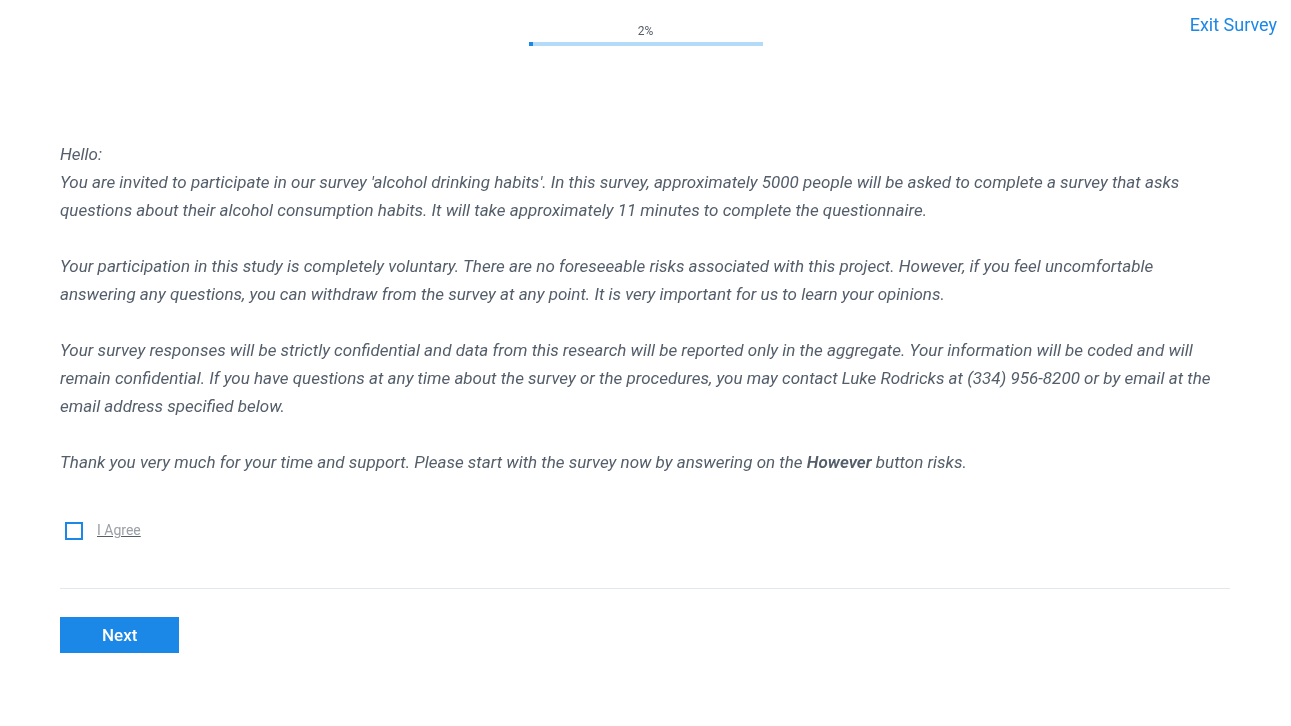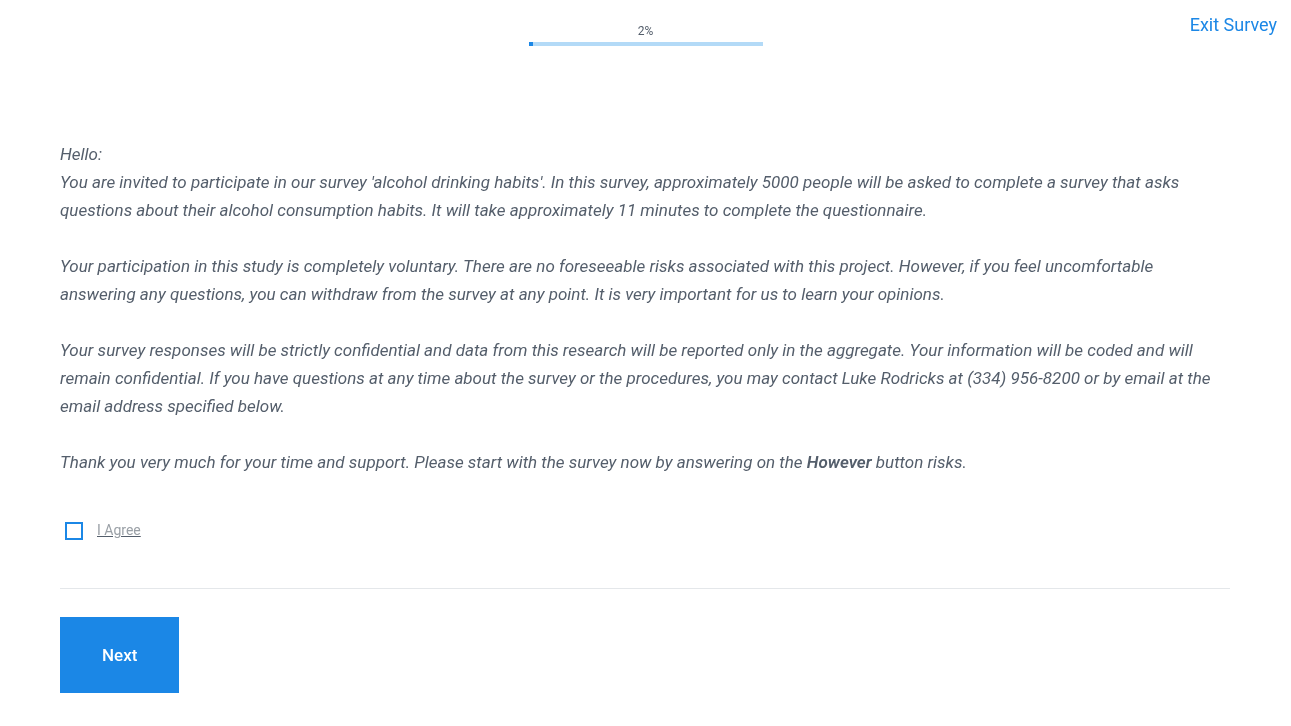--- a/index.html
+++ b/index.html
@@ -88,21 +88,21 @@
     border-top: 1px solid #e4e7ea;
     width: 1170px;
   }
   .next-btn {
     margin-top: 28px;
     background: #1b87e6;
     color: #fff;
     border: none;
     font-size: 17px;
     font-weight: 500;
-    padding: 28px 42px;
+    padding: 8px 42px;
     cursor: pointer;
     font-family: inherit;
   }
 </style>
 </head>
 <body>
 
 <a class="exit-link">Exit Survey</a>
 
 <div class="progress-wrap">

